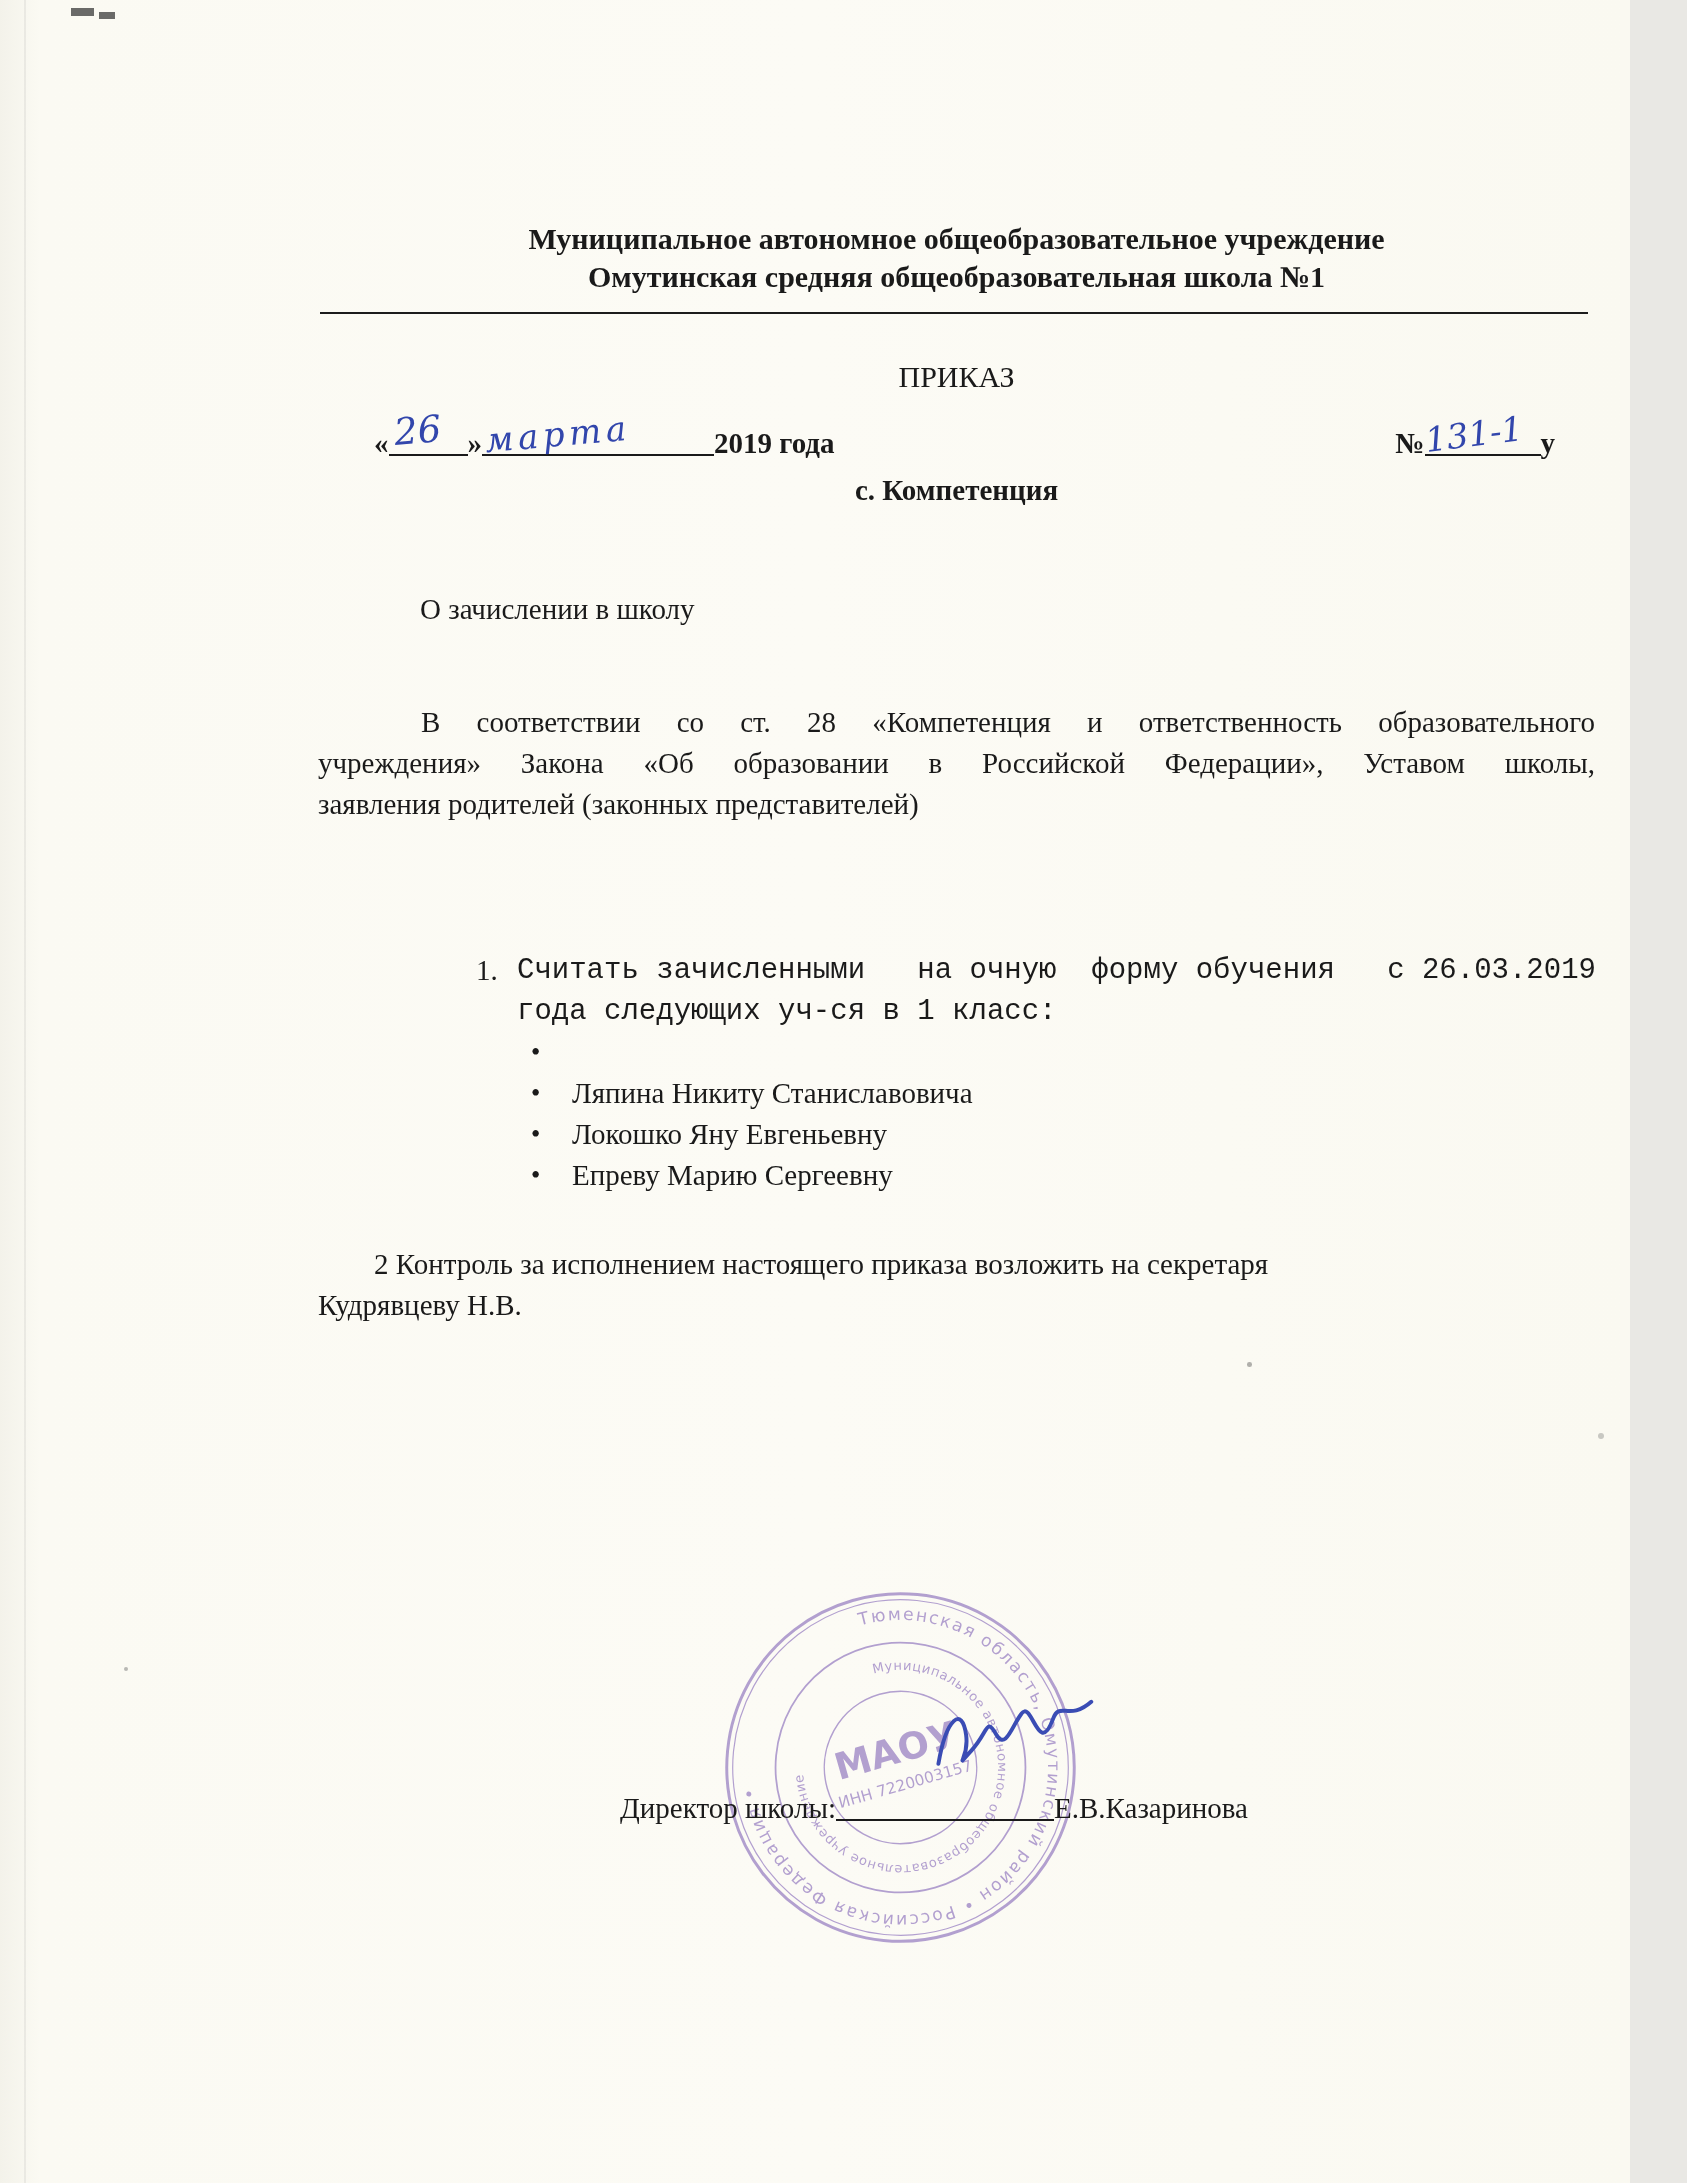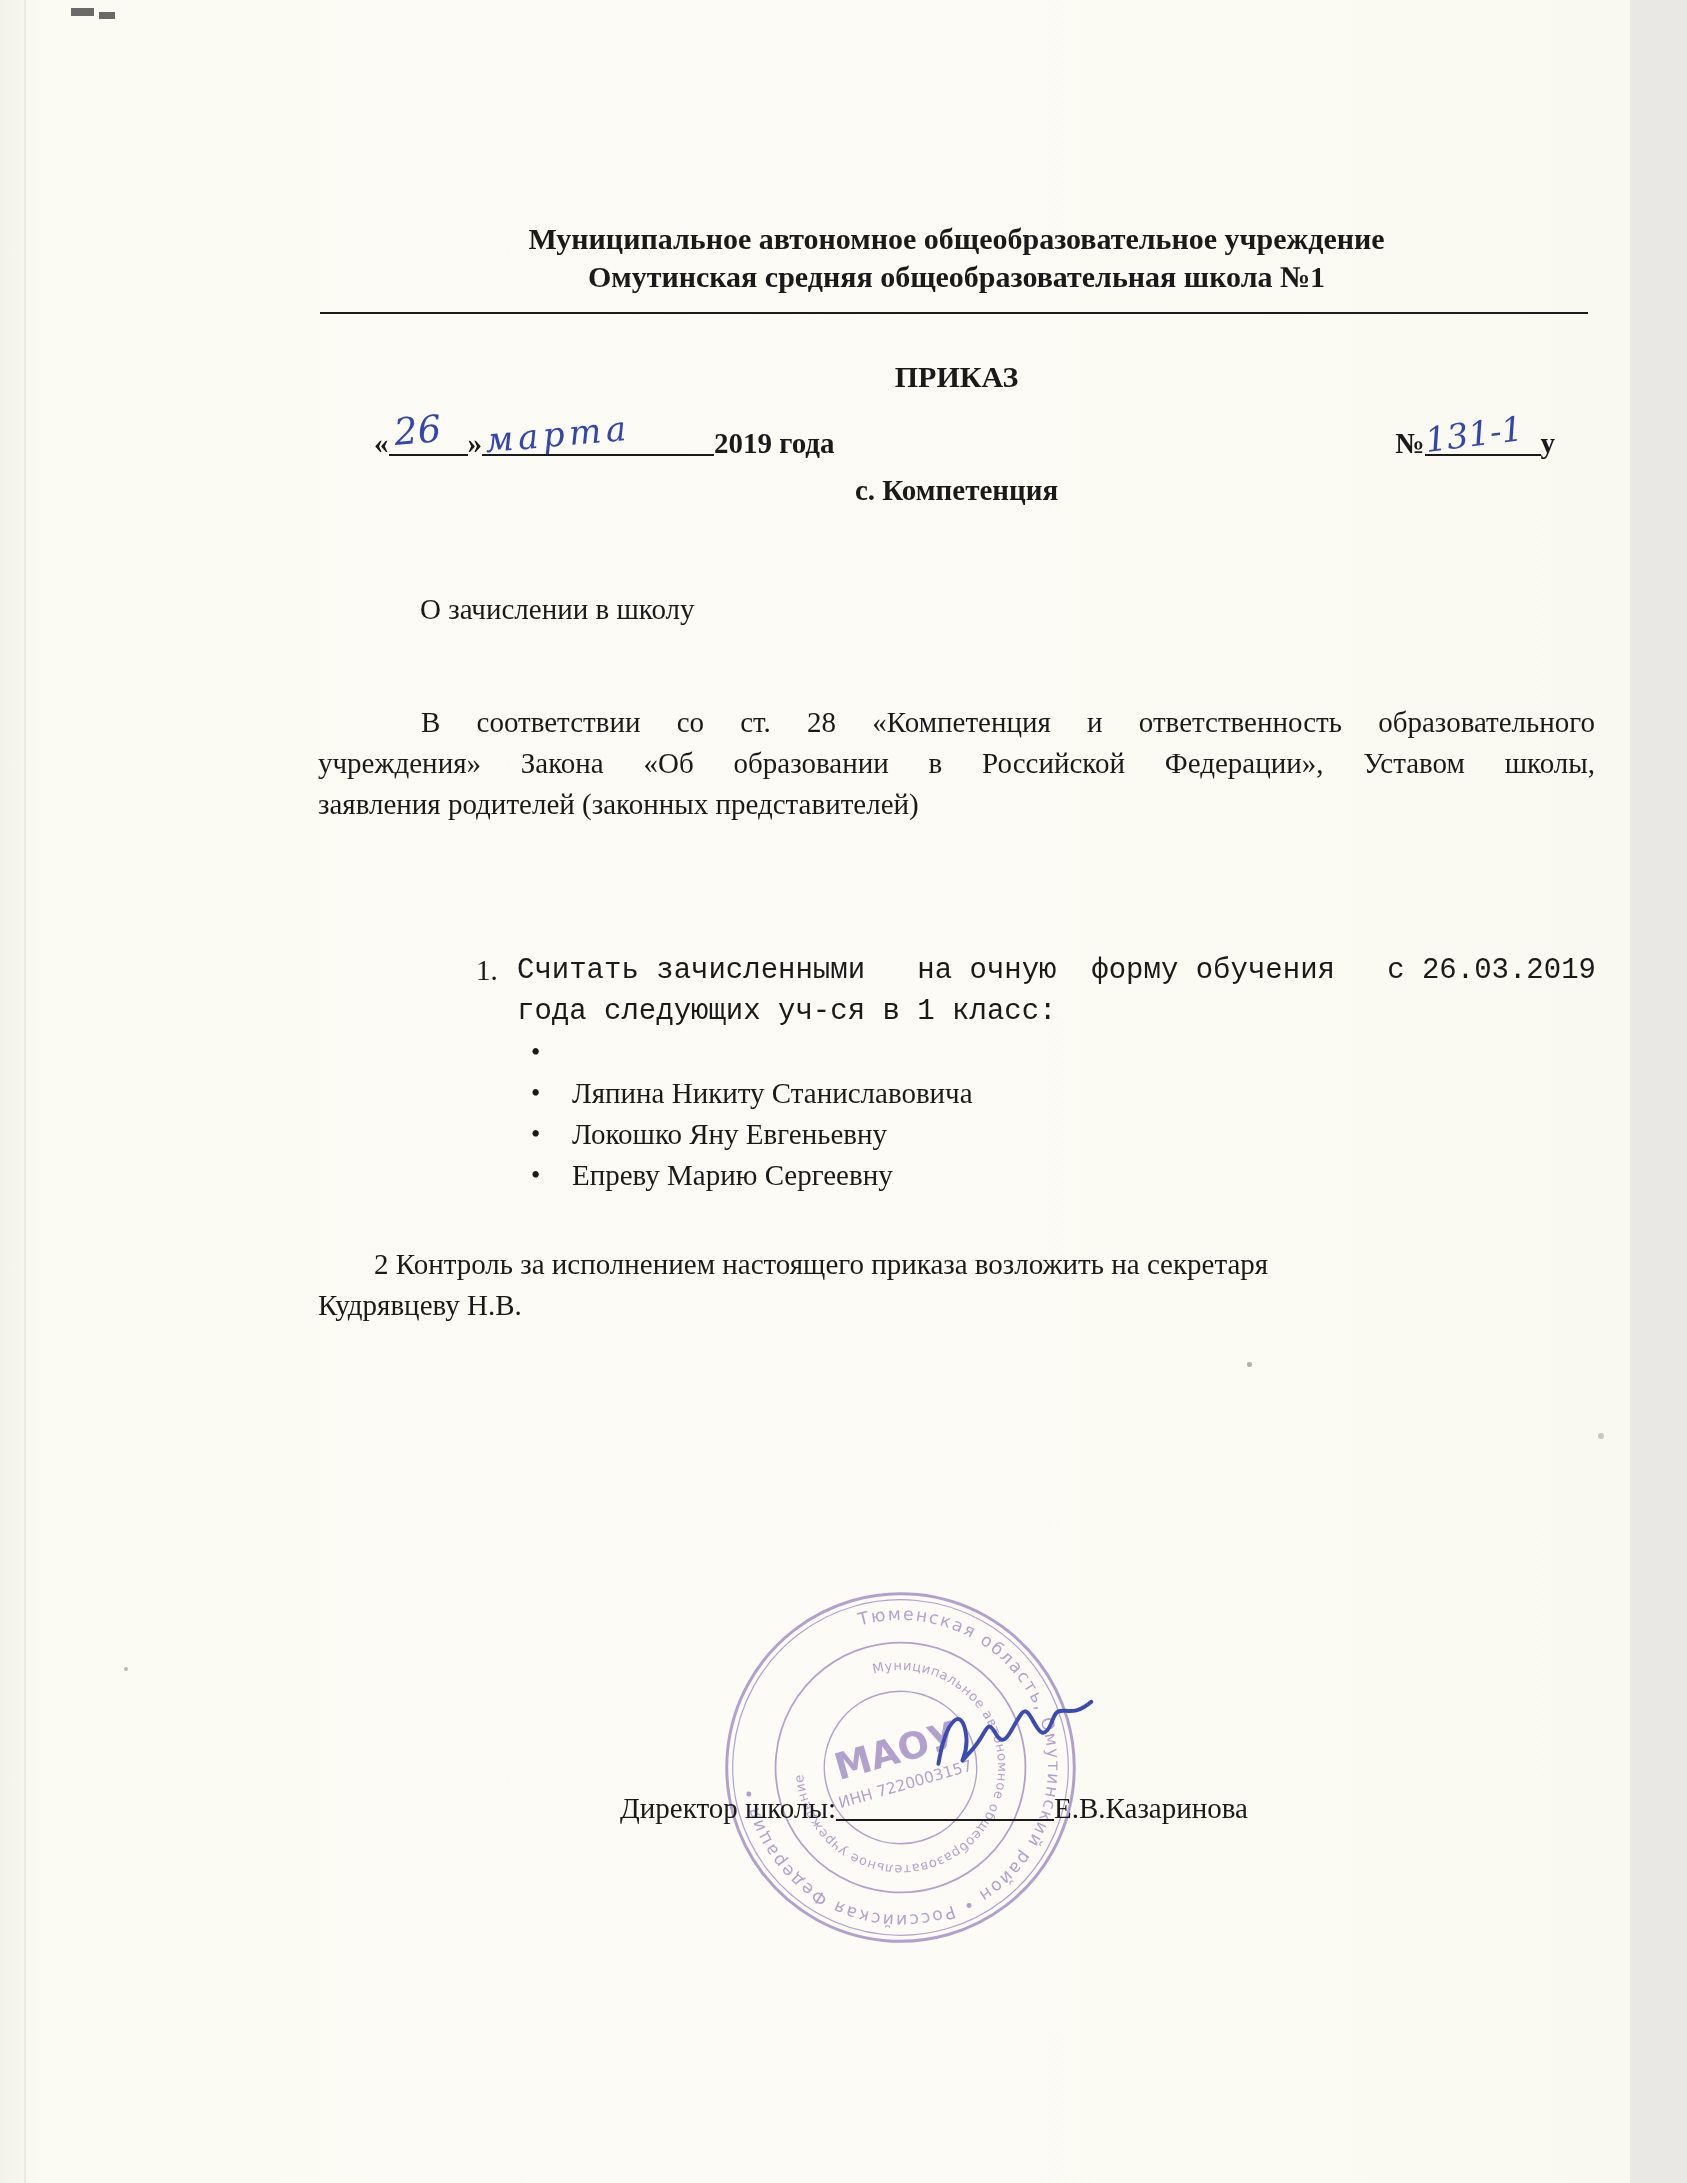--- a/index.html
+++ b/index.html
@@ -12,21 +12,21 @@
     color:#1a1a1a; font-size:29px; line-height:41px;
   }
 
   .left-edge-line { position:absolute; left:24px; top:0; width:2px; height:2183px; background:rgba(60,60,60,.07); }
   .corner-mark { position:absolute; background:#3a3a3a; opacity:.75; }
   .speck { position:absolute; border-radius:50%; background:#555; }
 
   .header-block { position:absolute; left:318px; top:220px; width:1277px; text-align:center; font-weight:bold; font-size:30px; line-height:38px; }
   .header-divider { position:absolute; left:320px; top:312px; width:1268px; border-top:2.6px solid #1c1c1c; }
 
-  .doc-title { position:absolute; left:318px; top:356px; width:1277px; text-align:center; font-weight:bold; font-size:30px; }
+  .doc-title { position:absolute; left:318px; top:356px; width:1277px; text-align:center; font-weight:normal; font-size:30px; }
 
   .date-row { position:absolute; left:318px; top:423px; width:1277px; display:flex; justify-content:space-between; font-weight:bold; }
   .date-left { padding-left:56px; white-space:nowrap; }
   .date-right { padding-right:40px; white-space:nowrap; }
 
   .blank { display:inline-block; position:relative; border-bottom:2px solid #1a1a1a; height:30px; vertical-align:-2.6px; }
   .blank-day { width:79px; }
   .blank-month { width:232px; }
   .blank-num { width:116px; }
 

